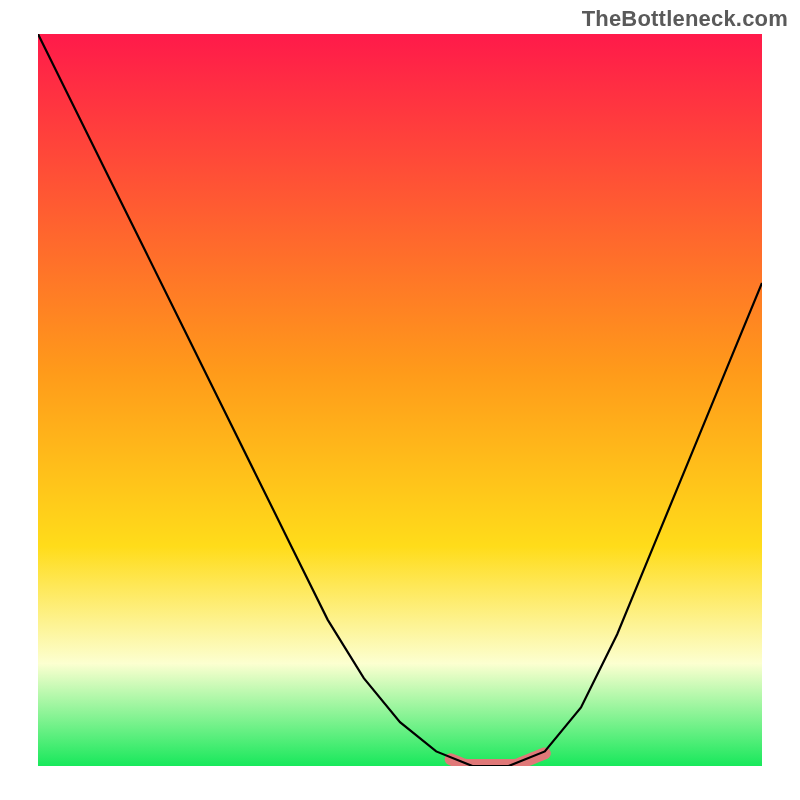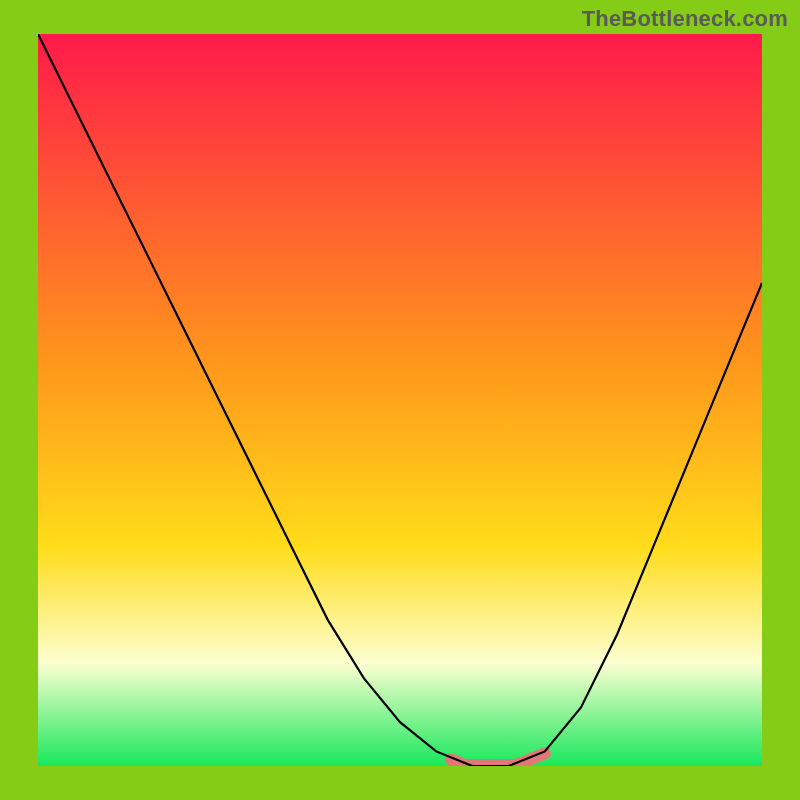--- a/index.html
+++ b/index.html
@@ -1,21 +1,21 @@
 <!DOCTYPE html>
 <html><head>
 <meta charset="utf-8">
 <style>
   * { margin: 0; padding: 0; box-sizing: border-box; }
   html, body { width: 800px; height: 800px; overflow: hidden; background: #000; }
   .frame {
     position: relative;
     width: 800px;
     height: 800px;
-    background: #84cc16;
+    background: #ffffff;
   }
   .watermark {
     position: absolute;
     top: 6px;
     right: 12px;
     font-family: Arial, Helvetica, sans-serif;
     font-size: 22px;
     font-weight: 600;
     color: #5a5a5a;
     letter-spacing: 0.2px;

